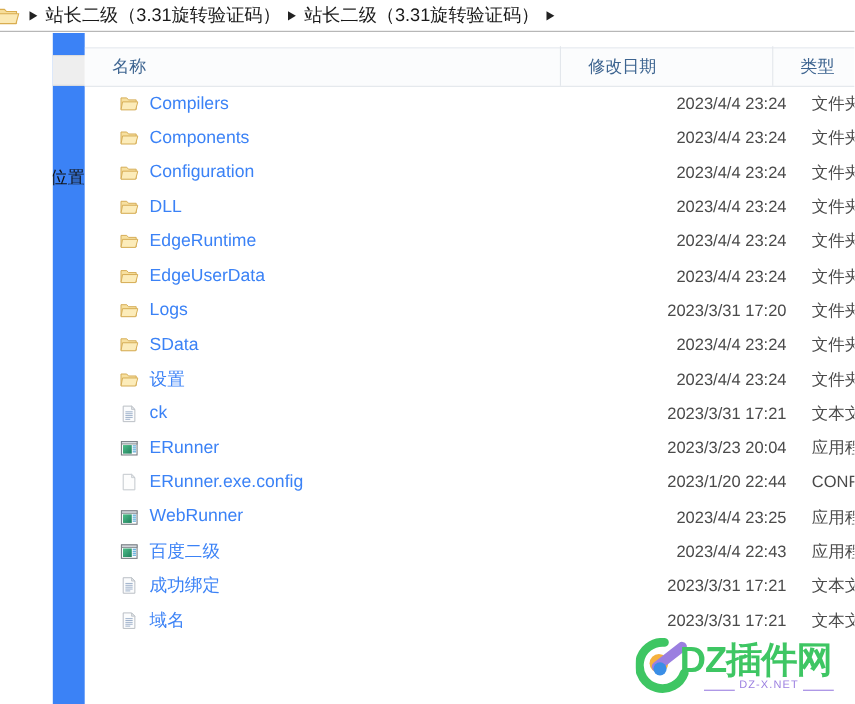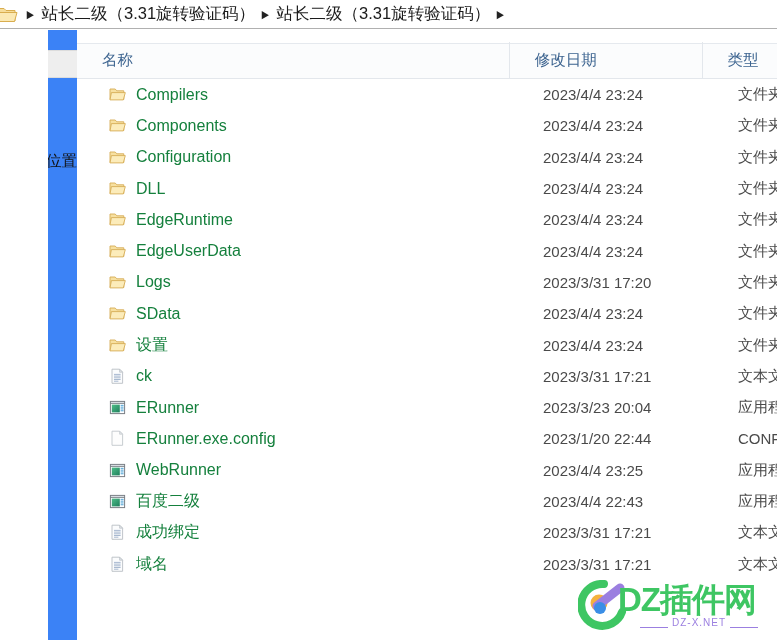--- a/index.html
+++ b/index.html
@@ -152,33 +152,34 @@
     white-space: nowrap;
   }
   .cell-date {
     width: 197px;
     padding-left: 25px;
     box-sizing: border-box;
     font-size: 15px;
     color: #4a4a4a;
     white-space: nowrap;
     overflow: hidden;
+    text-align: right;
   }
   .cell-type {
     width: 62px;
     padding-left: 23px;
     box-sizing: border-box;
     font-size: 15px;
     color: #4a4a4a;
     white-space: nowrap;
     overflow: hidden;
   }
   .row-label {
     font-size: 16px;
-    color: #15803d;
+    color: #3b82f6;
     white-space: nowrap;
   }
   .icon-wrap {
     width: 17px;
     height: 17px;
     margin-right: 10px;
     flex: 0 0 auto;
     position: relative;
   }
 

